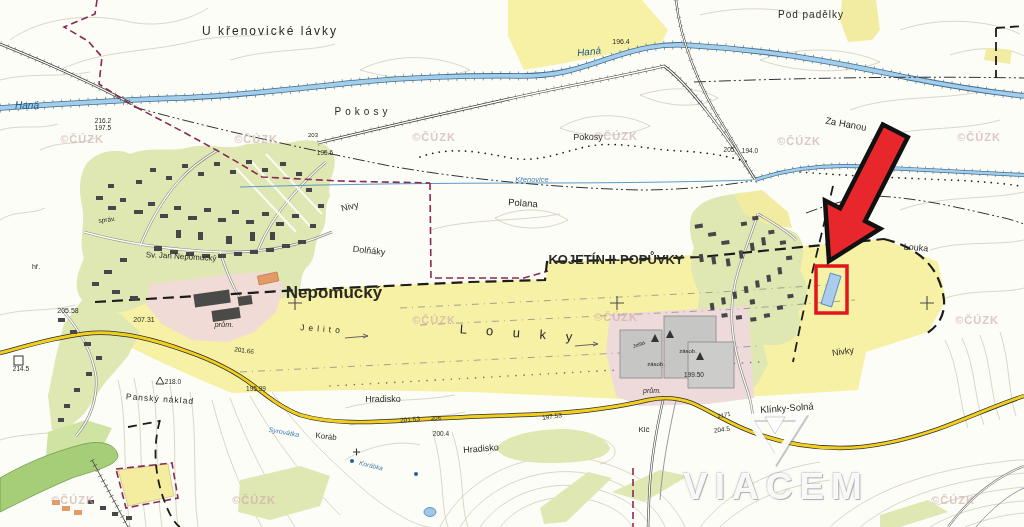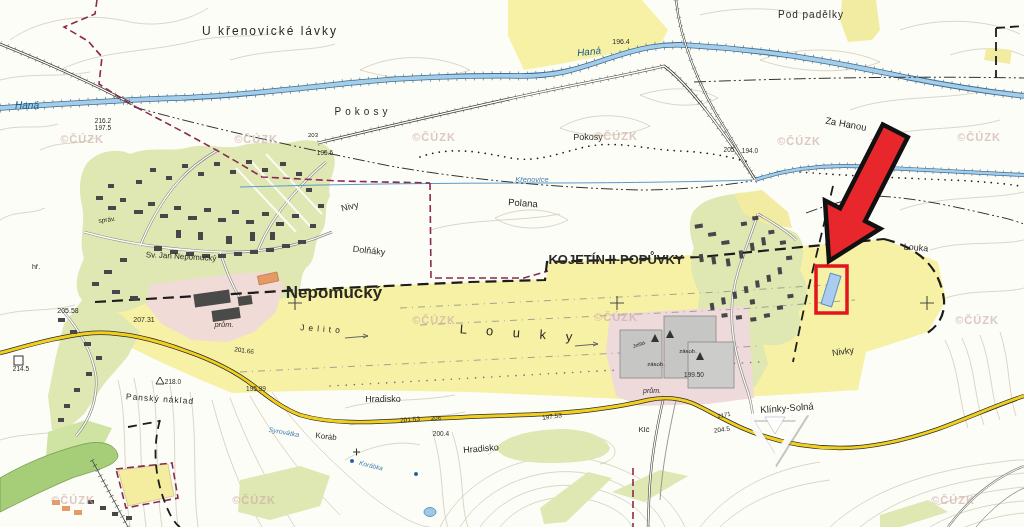--- a/index.html
+++ b/index.html
@@ -419,14 +419,15 @@
 
 <svg id="viacem-logo" width="1024" height="527" viewBox="0 0 1024 527">
   <g stroke="rgba(130,130,130,0.45)" stroke-width="6.5" fill="none" transform="translate(1.5,1.5)">
     <polygon points="748,417 802,417 775,460"></polygon>
   </g>
   <g stroke="rgba(255,255,255,0.92)" stroke-width="6.5" fill="none">
     <polygon points="748,417 802,417 775,460"></polygon>
   </g>
   <polygon points="765,417 785,417 775,434" fill="rgba(255,255,255,0.92)" stroke="rgba(130,130,130,0.35)" stroke-width="1"></polygon>
 </svg>
+<div id="viacem">VIACEM</div>
 
 </div>
 
 </body></html>

